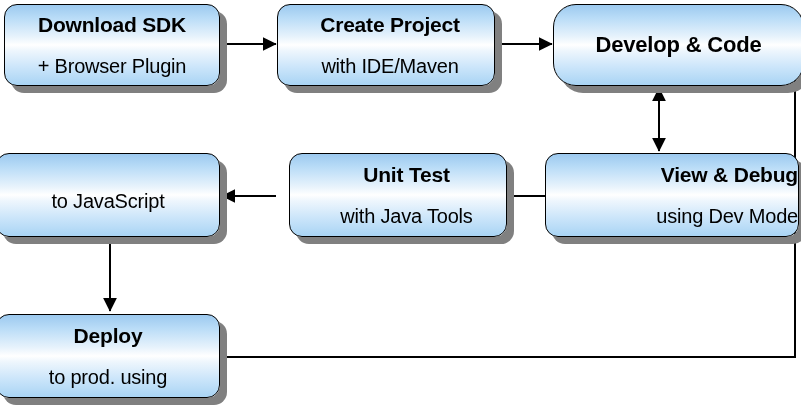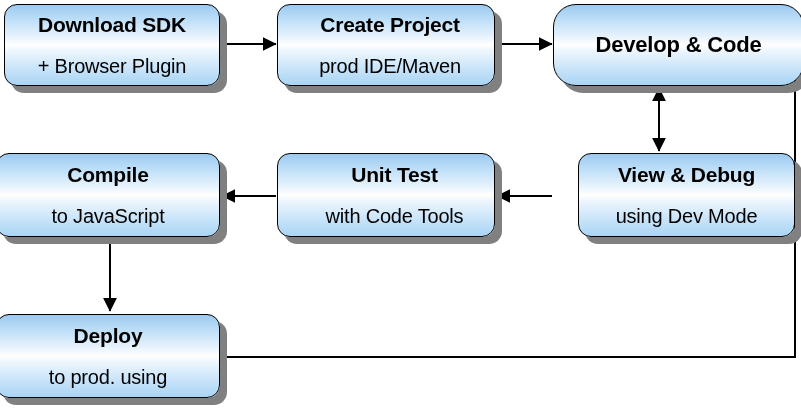--- a/index.html
+++ b/index.html
@@ -98,39 +98,38 @@
     <polyline points="221,357 795,357 795,44 772,44" fill="none" stroke="#000000" stroke-width="2" marker-end="url(#arrow-end)"></polyline>
   </svg>
 
   <div class="node" style="left:4px; top:4px; width:216px; height:82px;">
     <div class="node-line1">Download SDK</div>
     <div class="node-line2">+ Browser Plugin</div>
   </div>
 
   <div class="node" style="left:277px; top:4px; width:218px; height:82px;padding-left:8px;">
     <div class="node-line1">Create Project</div>
-    <div class="node-line2">prod IDE/Maven</div>
+    <div class="node-line2">with IDE/Maven</div>
   </div>
 
   <div class="node node-single" style="left:553px; top:4px; width:251px; height:82px;border-radius:23px;">
     <div class="node-line1">Develop &amp; Code</div>
   </div>
 
-  <div class="node" style="left:578px; top:153px; width:217px; height:84px;">
+  <div class="node" style="left:545px; top:153px; width:254px; height:84px;align-items:flex-end;">
     <div class="node-line1">View &amp; Debug</div>
     <div class="node-line2">using Dev Mode</div>
   </div>
 
-  <div class="node" style="left:277px; top:153px; width:218px; height:84px;padding-left:17px;">
+  <div class="node" style="left:289px; top:153px; width:218px; height:84px;padding-left:17px;">
     <div class="node-line1">Unit Test</div>
-    <div class="node-line2">with Code Tools</div>
+    <div class="node-line2">with Java Tools</div>
   </div>
 
   <div class="node" style="left:-4px; top:153px; width:224px; height:84px;">
-    <div class="node-line1">Compile</div>
     <div class="node-line2">to JavaScript</div>
   </div>
 
   <div class="node" style="left:-4px; top:314px; width:224px; height:84px;">
     <div class="node-line1">Deploy</div>
     <div class="node-line2">to prod. using</div>
   </div>
 
 </div>
 

